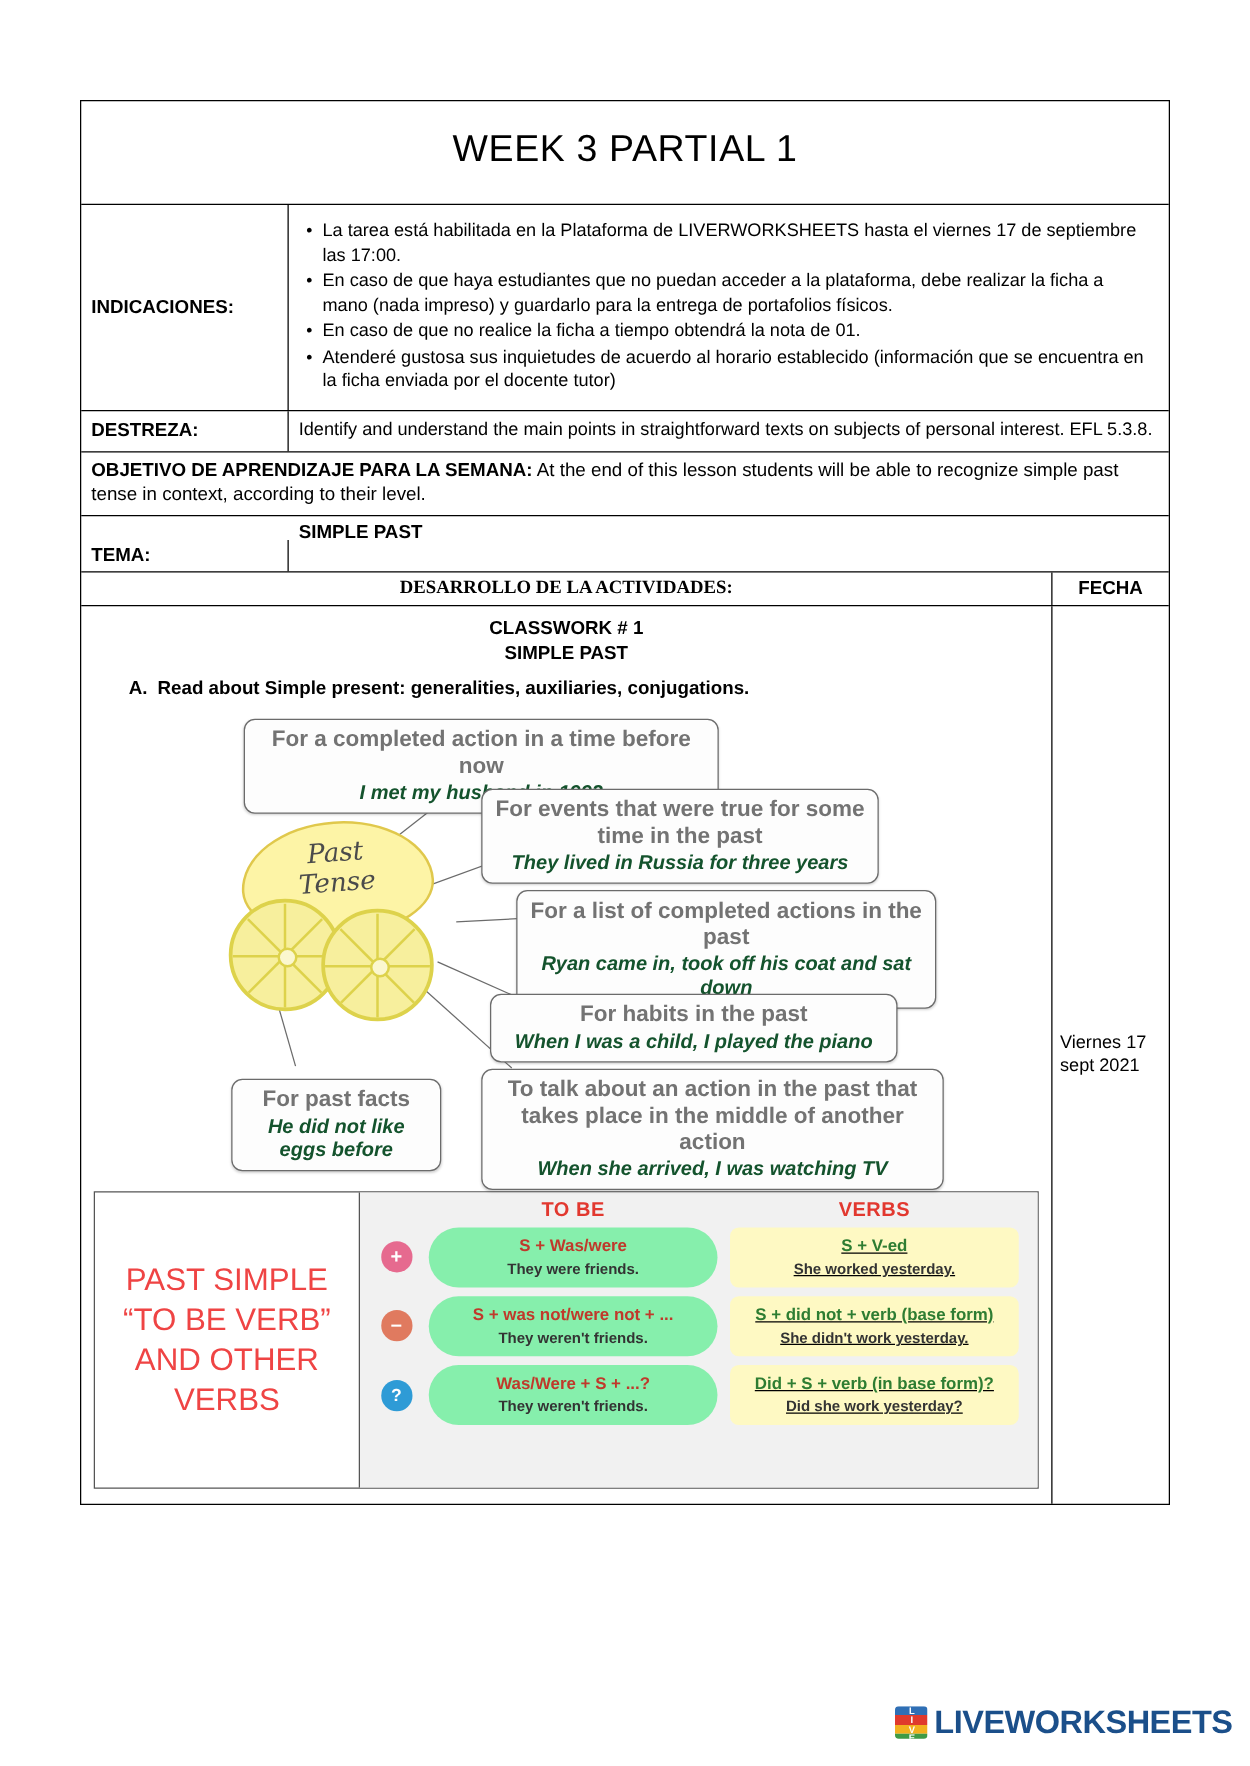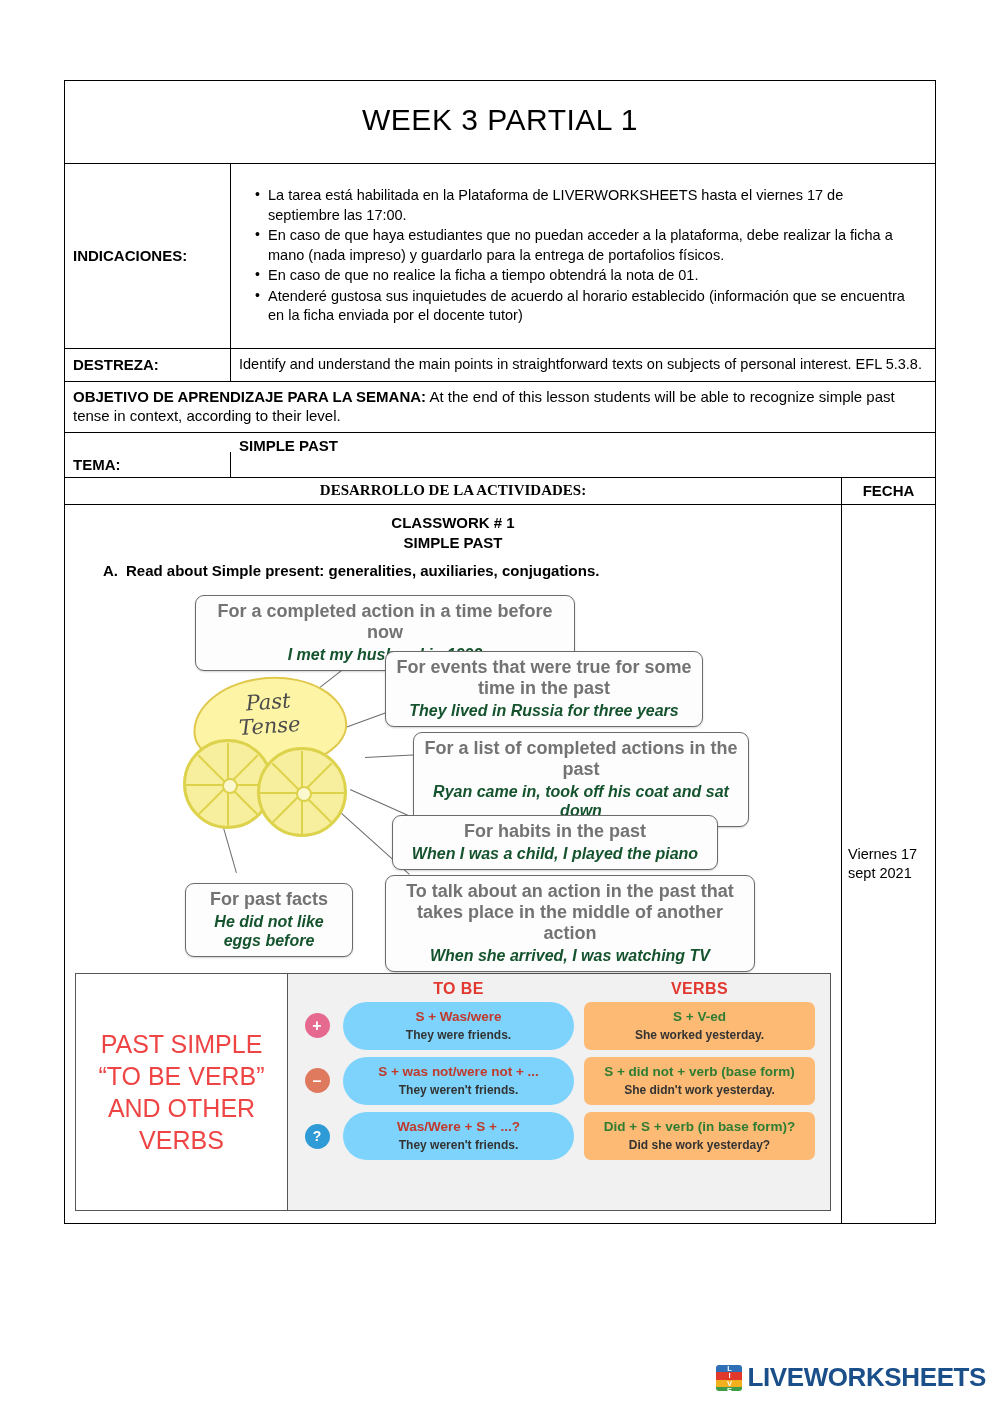--- a/index.html
+++ b/index.html
@@ -58,21 +58,21 @@
     align-items: center;
   }
   .cell-body {
     flex: 1;
     box-sizing: border-box;
     padding: 6px 10px 6px 8px;
     font-size: 14.5px;
     line-height: 1.35;
   }
   .bullet-list {
-    margin: 16px;
+    margin: 6px;
     padding: 0;
     list-style: none;
   }
   .bullet-list li {
     position: relative;
     padding-left: 13px;
     margin-bottom: 1px;
   }
   .bullet-list li:before {
     content: "\2022";
@@ -323,22 +323,22 @@
   .sign.minus { background: #e07a5f; }
   .sign.q { background: #2e9bd6; font-size: 14px; }
   .ps-cell {
     flex: 1;
     border-radius: 7px;
     text-align: center;
     padding: 7px 4px 8px 4px;
     margin: 0 5px;
     box-sizing: border-box;
   }
-  .ps-cell.pink { background: #7dd3fc; border-radius: 24px; }
-  .ps-cell.green { background: #fdba74; }
+  .ps-cell.pink { background: #86efac; border-radius: 24px; }
+  .ps-cell.green { background: #fef9c3; text-decoration: underline; }
   .ps-cell .l1 {
     font-weight: bold;
     font-size: 13.5px;
     color: #c0392b;
     line-height: 1.2;
   }
   .ps-cell.green .l1 { color: #2e7d32; }
   .ps-cell .l2 {
     font-weight: bold;
     font-size: 12px;

